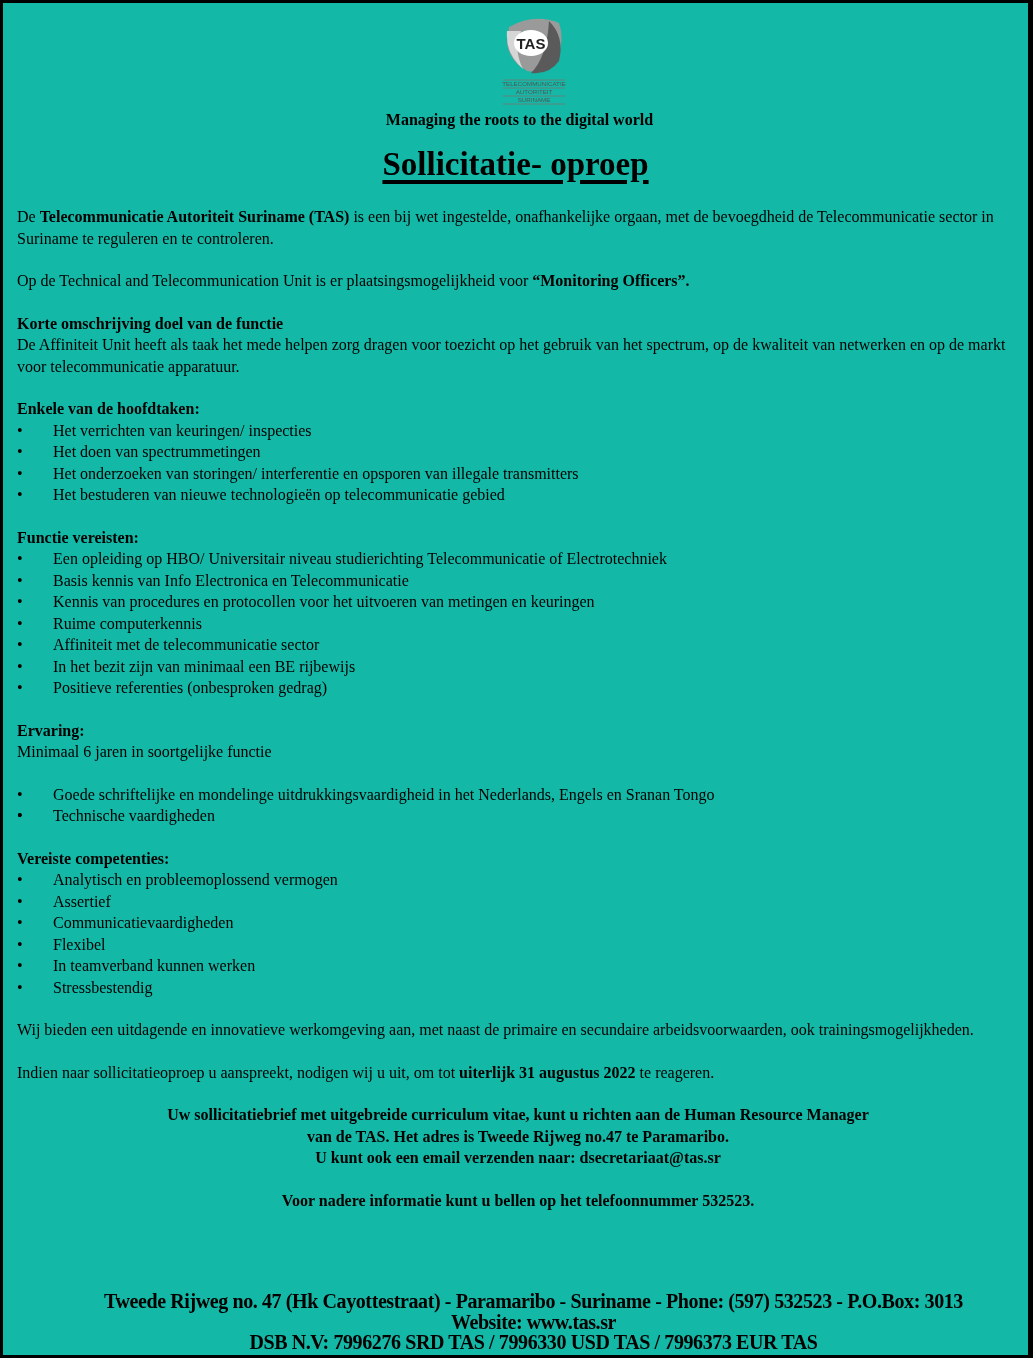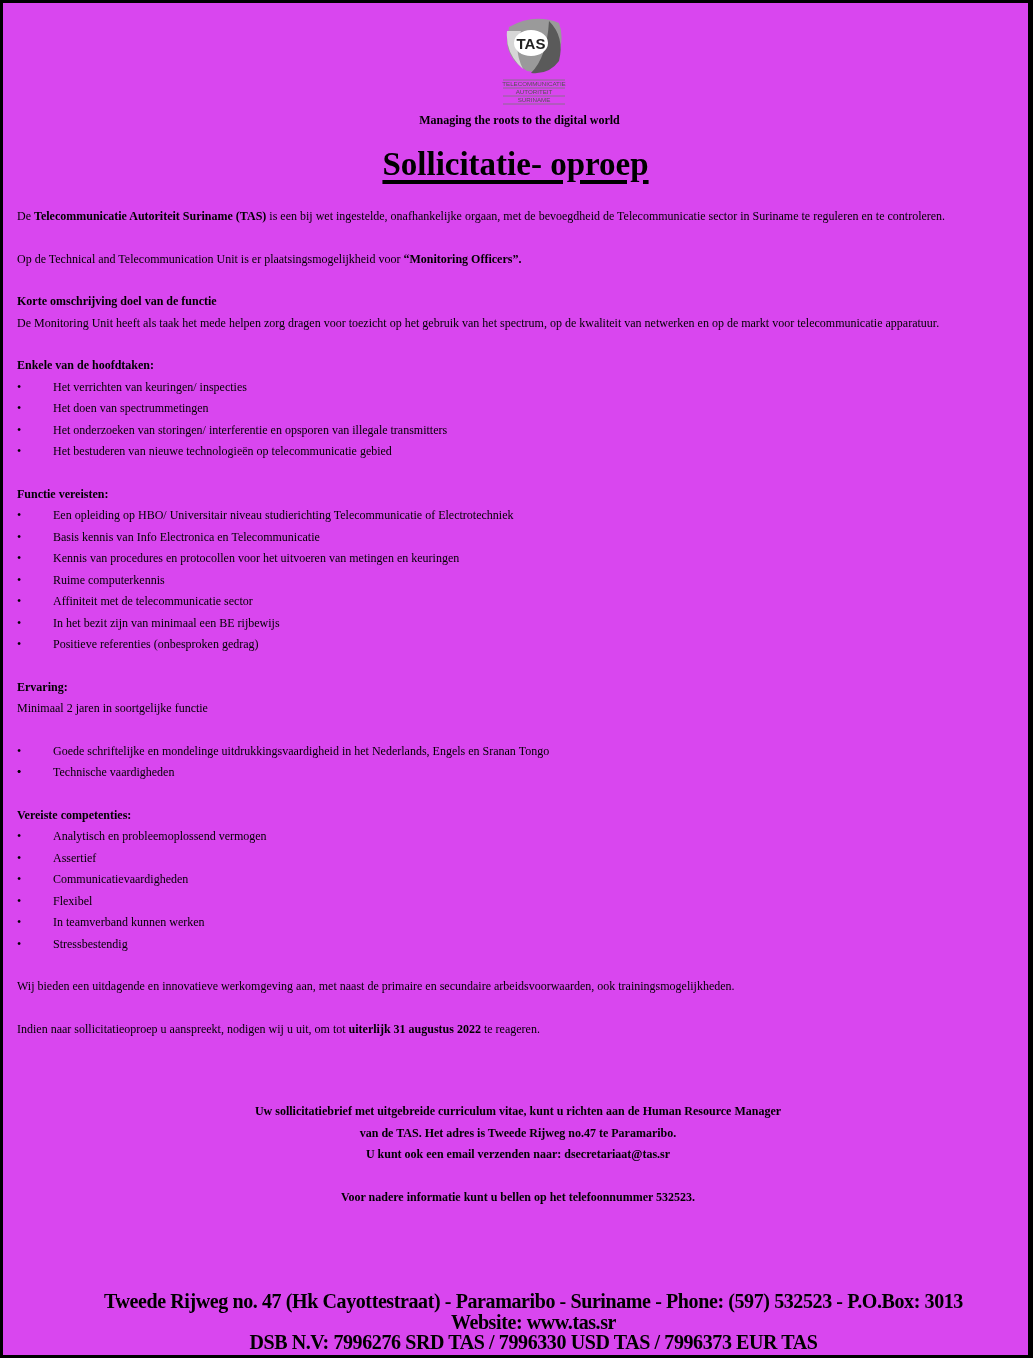--- a/index.html
+++ b/index.html
@@ -5,46 +5,46 @@
   * { box-sizing: border-box; margin: 0; padding: 0; }
   html, body { width: 1033px; height: 1358px; background: #ffffff; overflow: hidden; }
   body { font-family: "Liberation Serif", "DejaVu Serif", serif; color: #000; }
   .page {
     position: relative;
     width: 1033px; height: 1358px;
     border-top: 3px solid #000;
     border-left: 3px solid #000;
     border-right: 5px solid #000;
     border-bottom: 3px solid #000;
-    background: #d946ef;
+    background: #14b8a6;
   }
   .logo {
     position: absolute; left: 498px; top: 6px; width: 66px; height: 96px;
   }
   .tagline {
     position: absolute; left: 0; right: 0; top: 104px;
-    text-align: center; font-weight: bold; font-size: 12px; line-height: 26px; margin-left: 8px;
+    text-align: center; font-weight: bold; font-size: 16px; line-height: 26px; margin-left: 8px;
   }
   .title {
     position: absolute; left: 0; right: 0; top: 136px;
     text-align: center; font-weight: bold; font-size: 33px; line-height: 50px;
   }
   .title span { text-decoration: underline; text-decoration-thickness: 4px; text-underline-offset: 5px; }
   .content {
     position: absolute; left: 14px; top: 203px; width: 1010px;
-    font-size: 12px; line-height: 21.5px;
+    font-size: 16px; line-height: 21.5px;
   }
   .p { white-space: normal; }
   .gap { height: 21px; }
   .h { font-weight: bold; }
   ul.bl { list-style: none; }
   ul.bl li { position: relative; padding-left: 36px; }
   ul.bl li .bullet { position: absolute; left: 0; top: 0; width: 16px; }
   b { font-weight: bold; }
-  .center { text-align: center; font-weight: bold; margin-top: 40px; }
+  .center { text-align: center; font-weight: bold; }
   .footer {
     position: absolute; left: 0; right: 0; top: 1288px;
     text-align: center; font-weight: bold; font-size: 20px; line-height: 20.5px;
     letter-spacing: -0.4px;
     padding-left: 36px;
   }
 </style>
 </head>
 <body>
 
@@ -78,21 +78,21 @@
     <p class="p"><span>De </span><b>Telecommunicatie Autoriteit Suriname (TAS)</b><span> is een bij wet ingestelde, onafhankelijke orgaan, met de bevoegdheid de Telecommunicatie sector in Suriname te reguleren en te controleren.</span></p>
 
     <div class="gap"></div>
 
     <p class="p"><span>Op de Technical and Telecommunication Unit is er plaatsingsmogelijkheid voor </span> <b>“Monitoring Officers”.</b></p>
 
     <div class="gap"></div>
 
     <div>
       <div class="h">Korte omschrijving doel van de functie</div>
-      <p class="p">De Monitoring Unit heeft als taak het mede helpen zorg dragen voor toezicht op het gebruik van het spectrum, op de kwaliteit van netwerken en op de markt voor telecommunicatie apparatuur.</p>
+      <p class="p">De Affiniteit Unit heeft als taak het mede helpen zorg dragen voor toezicht op het gebruik van het spectrum, op de kwaliteit van netwerken en op de markt voor telecommunicatie apparatuur.</p>
     </div>
 
     <div class="gap"></div>
 
     <div>
       <div class="h"><span>Enkele van de hoofdtaken</span><span>:</span></div>
       <ul class="bl">
           <li><span class="bullet">•</span><span>Het verrichten van keuringen/ inspecties</span></li>
           <li><span class="bullet">•</span><span>Het doen van spectrummetingen</span></li>
           <li><span class="bullet">•</span><span>Het onderzoeken van storingen/ interferentie en opsporen van illegale transmitters</span></li>
@@ -112,21 +112,21 @@
           <li><span class="bullet">•</span><span>Affiniteit met de telecommunicatie sector</span></li>
           <li><span class="bullet">•</span><span>In het bezit zijn van minimaal een BE rijbewijs</span></li>
           <li><span class="bullet">•</span><span>Positieve referenties (onbesproken gedrag)</span></li>
         </ul>
     </div>
 
     <div class="gap"></div>
 
     <div>
       <div class="h"><span>Ervaring</span><span>:</span></div>
-      <p class="p">Minimaal 2 jaren in soortgelijke functie</p>
+      <p class="p">Minimaal 6 jaren in soortgelijke functie</p>
     </div>
 
     <div class="gap"></div>
 
     <div>
       <ul class="bl">
           <li><span class="bullet">•</span><span>Goede schriftelijke en mondelinge uitdrukkingsvaardigheid in het Nederlands, Engels en Sranan Tongo</span></li>
           <li><span class="bullet">•</span></li>
           <li><span class="bullet">•</span><span>Technische vaardigheden</span></li>
         </ul>

